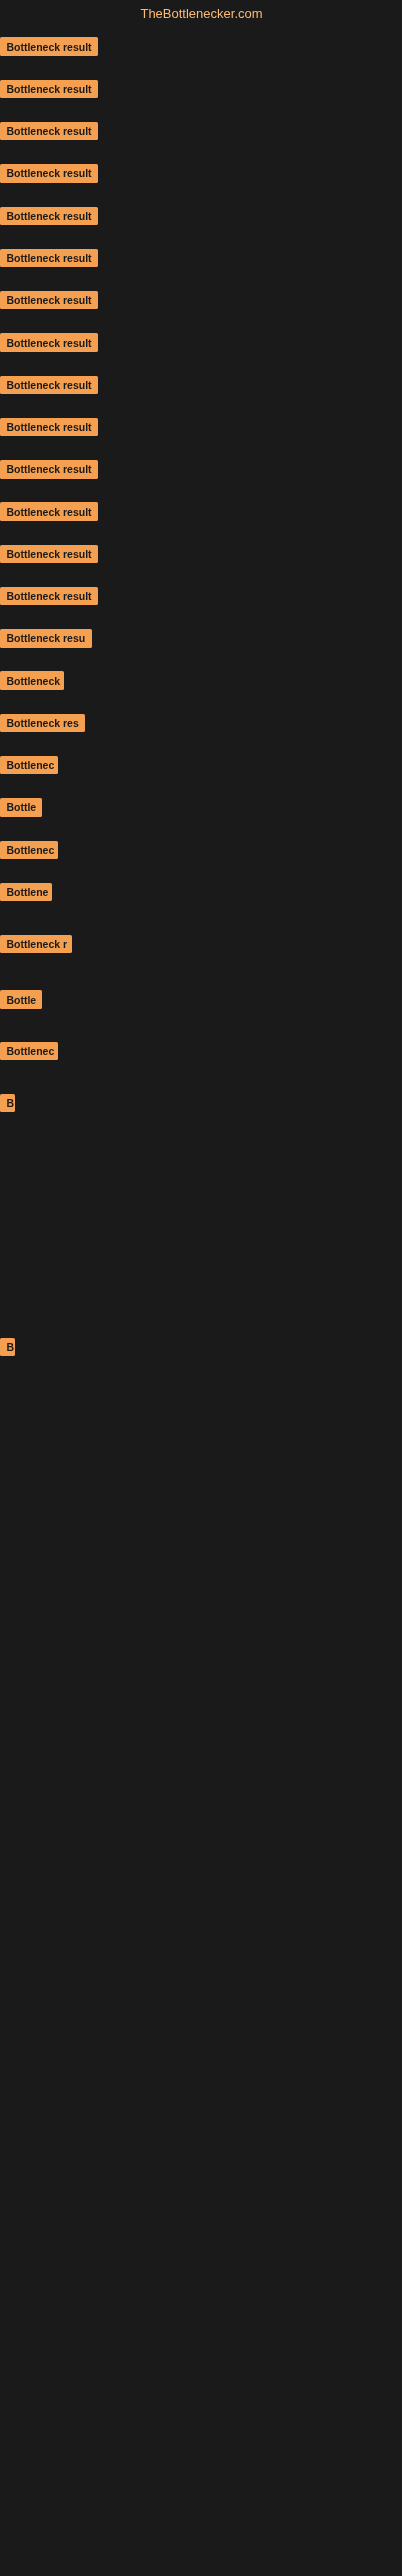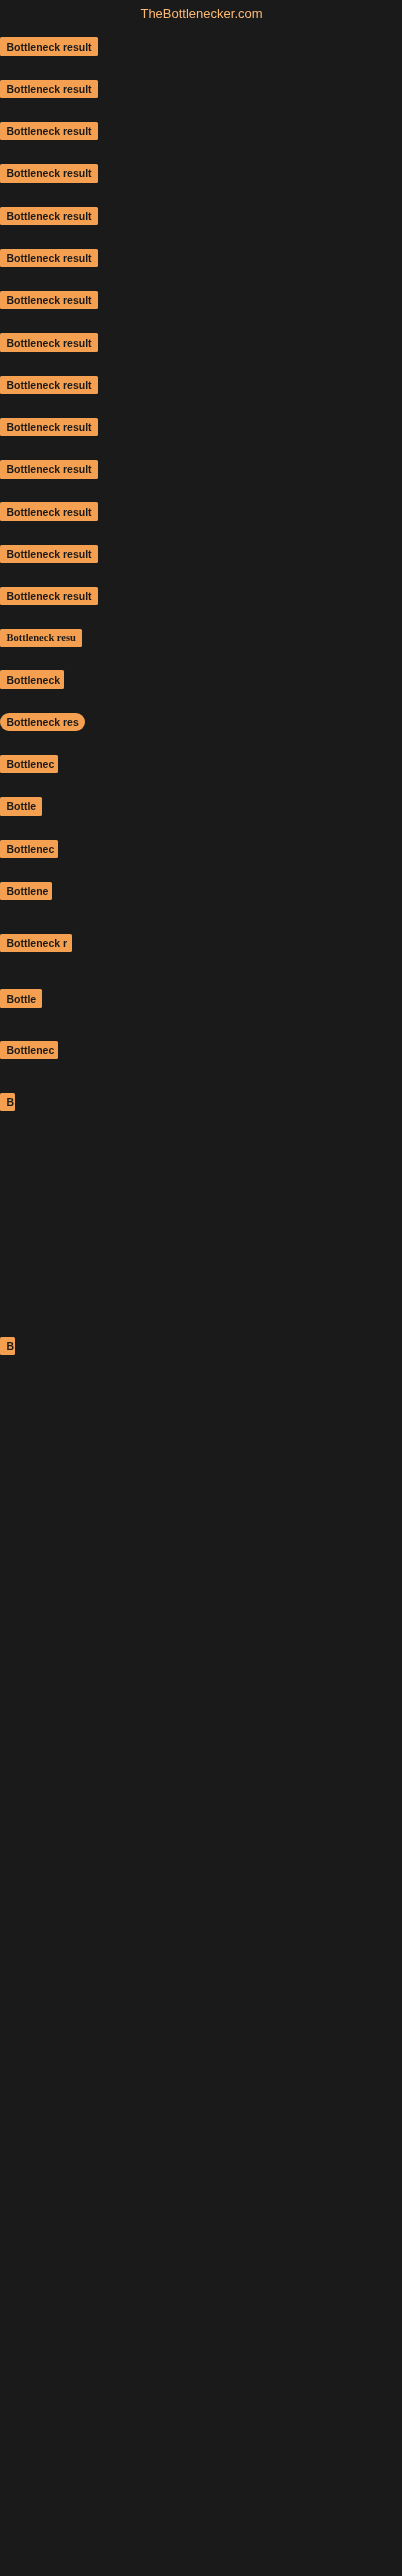--- a/index.html
+++ b/index.html
@@ -54,23 +54,23 @@
     <div class="bottleneck-item" style="margin-bottom: 14.5px;"><span class="bottleneck-badge" style="max-width: 105px;">Bottleneck result</span></div>
     <div class="bottleneck-item" style="margin-bottom: 14.5px;"><span class="bottleneck-badge" style="max-width: 105px;">Bottleneck result</span></div>
     <div class="bottleneck-item" style="margin-bottom: 14.5px;"><span class="bottleneck-badge" style="max-width: 105px;">Bottleneck result</span></div>
     <div class="bottleneck-item" style="margin-bottom: 14.5px;"><span class="bottleneck-badge" style="max-width: 105px;">Bottleneck result</span></div>
     <div class="bottleneck-item" style="margin-bottom: 14.5px;"><span class="bottleneck-badge" style="max-width: 105px;">Bottleneck result</span></div>
     <div class="bottleneck-item" style="margin-bottom: 14.5px;"><span class="bottleneck-badge" style="max-width: 105px;">Bottleneck result</span></div>
     <div class="bottleneck-item" style="margin-bottom: 14.5px;"><span class="bottleneck-badge" style="max-width: 105px;">Bottleneck result</span></div>
     <div class="bottleneck-item" style="margin-bottom: 14.5px;"><span class="bottleneck-badge" style="max-width: 105px;">Bottleneck result</span></div>
     <div class="bottleneck-item" style="margin-bottom: 14.5px;"><span class="bottleneck-badge" style="max-width: 105px;">Bottleneck result</span></div>
     <div class="bottleneck-item" style="margin-bottom: 14.5px;"><span class="bottleneck-badge" style="max-width: 105px;">Bottleneck result</span></div>
-    <div class="bottleneck-item" style="margin-bottom: 14.5px;"><span class="bottleneck-badge" style="max-width: 93px; font-family: Liberation Serif, serif;">Bottleneck resu</span></div>
+    <div class="bottleneck-item" style="margin-bottom: 14.5px;"><span class="bottleneck-badge" style="max-width: 93px;">Bottleneck resu</span></div>
     <div class="bottleneck-item" style="margin-bottom: 14.5px;"><span class="bottleneck-badge" style="max-width: 64px;">Bottleneck</span></div>
-    <div class="bottleneck-item" style="margin-bottom: 14.5px;"><span class="bottleneck-badge" style="max-width: 85px; border-radius: 9px;">Bottleneck res</span></div>
+    <div class="bottleneck-item" style="margin-bottom: 14.5px;"><span class="bottleneck-badge" style="max-width: 85px;">Bottleneck res</span></div>
     <div class="bottleneck-item" style="margin-bottom: 14.5px;"><span class="bottleneck-badge" style="max-width: 58px;">Bottlenec</span></div>
     <div class="bottleneck-item" style="margin-bottom: 14.5px;"><span class="bottleneck-badge" style="max-width: 42px;">Bottle</span></div>
     <div class="bottleneck-item" style="margin-bottom: 14.5px;"><span class="bottleneck-badge" style="max-width: 58px;">Bottlenec</span></div>
     <div class="bottleneck-item" style="margin-bottom: 24px;"><span class="bottleneck-badge" style="max-width: 52px;">Bottlene</span></div>
     <div class="bottleneck-item" style="margin-bottom: 28px;"><span class="bottleneck-badge" style="max-width: 72px;">Bottleneck r</span></div>
     <div class="bottleneck-item" style="margin-bottom: 24px;"><span class="bottleneck-badge" style="max-width: 42px;">Bottle</span></div>
     <div class="bottleneck-item" style="margin-bottom: 24px;"><span class="bottleneck-badge" style="max-width: 58px;">Bottlenec</span></div>
     <div class="bottleneck-item" style="margin-bottom: 24px;"><span class="bottleneck-badge" style="max-width: 14.5px;">B</span></div>
     <div class="bottleneck-item" style="margin-bottom: 48px; height: 16px;"></div>
     <div class="bottleneck-item" style="margin-bottom: 48px; height: 16px;"></div>

